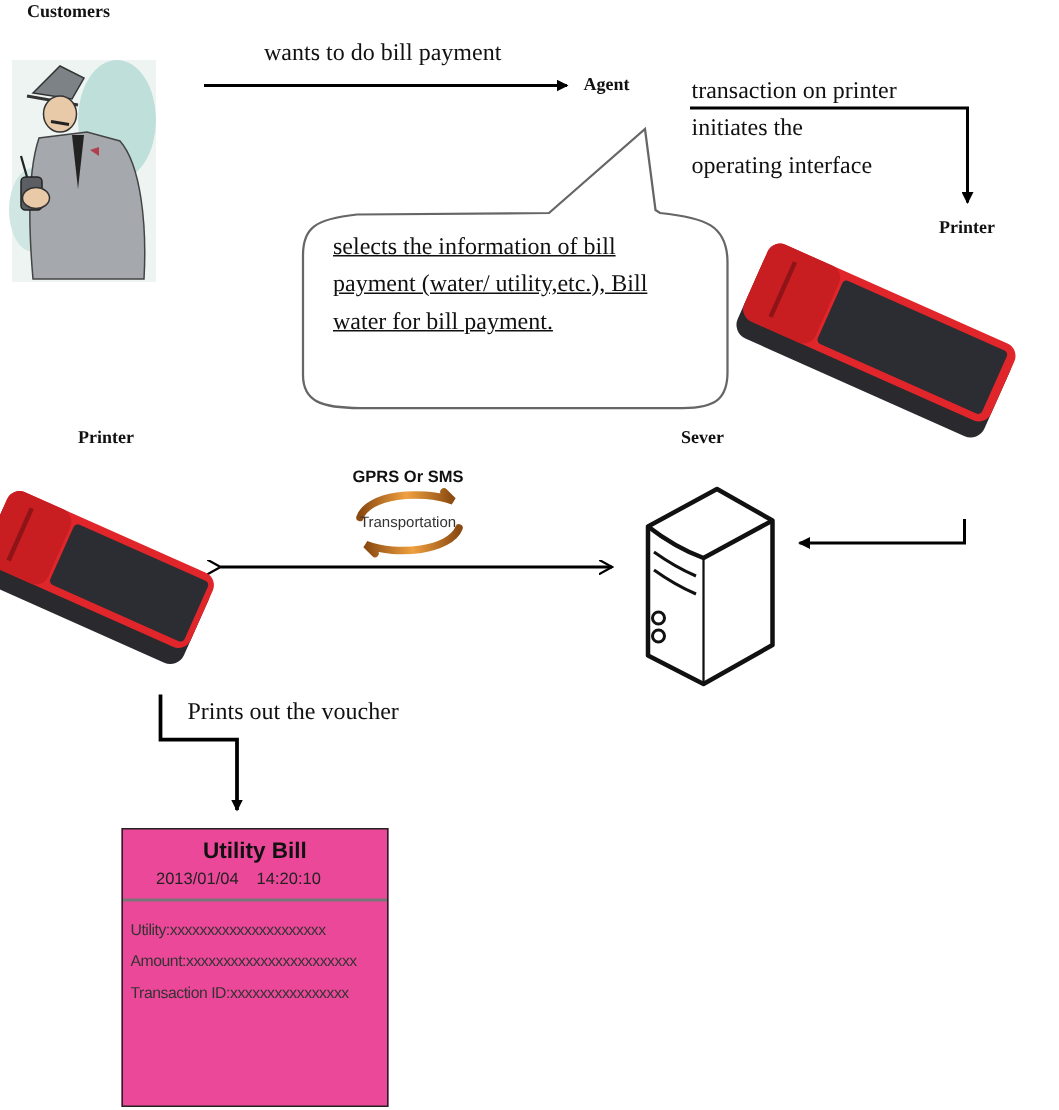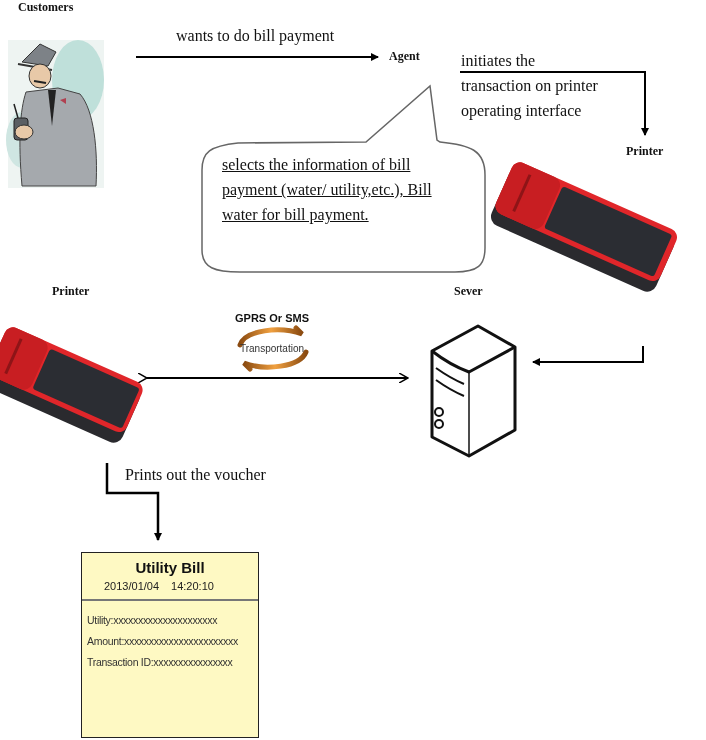--- a/index.html
+++ b/index.html
@@ -3,21 +3,21 @@
 <meta charset="utf-8">
 <style>
   html, body { margin: 0; padding: 0; background: #ffffff; }
   body { width: 706px; height: 740px; position: relative; overflow: hidden;
          font-family: "Liberation Serif", "DejaVu Serif", serif; color: #111; }
   .abs { position: absolute; }
   .bold-label { font-weight: bold; font-size: 12px; }
   .txt { font-size: 16px; line-height: 25px; }
   svg.overlay { position: absolute; left: 0; top: 0; }
   .receipt { position: absolute; left: 81px; top: 552px; width: 176px; height: 184px;
-             border: 1px solid #222; background: #fef9c3; font-family: "Liberation Sans", "DejaVu Sans", sans-serif; }
+             border: 1px solid #222; background: #ec4899; font-family: "Liberation Sans", "DejaVu Sans", sans-serif; }
   .receipt .title { text-align: center; font-size: 15px; font-weight: bold; margin-top: 6px; color: #111; }
   .receipt .stamp { font-size: 11px; color: #222; margin-top: 4px; padding-left: 22px; }
   .receipt .stamp span + span { margin-left: 12px; }
   .receipt .rule { height: 2px; background: #777; margin: 7px 0 0 0; }
   .receipt .fields { margin-top: 13px; padding-left: 5px; font-size: 10.5px; color: #333; }
   .receipt .field { height: 21px; white-space: nowrap; overflow: hidden; letter-spacing: -0.3px; }
   .gprs { position: absolute; left: 226px; top: 312px; width: 92px; text-align: center;
           font-family: "Liberation Sans", "DejaVu Sans", sans-serif; }
   .gprs .g-title { font-weight: bold; font-size: 11px; color: #111; }
   .gprs .g-sub { font-size: 10px; color: #333; position: absolute; left: 0; width: 92px; top: 31px; }
@@ -104,22 +104,22 @@
   </g>
 </svg>
 
 <div class="abs bold-label" style="left:18px; top:0px;">Customers</div>
 
 <div class="abs txt" style="left:176px; top:23px;">wants to do bill payment</div>
 
 <div class="abs bold-label" style="left:389px; top:49px;">Agent</div>
 
 <div class="abs txt" style="left:461px; top:48px;">
+  <div>transaction on printer</div>
   <div>initiates the</div>
-  <div>transaction on printer</div>
   <div>operating interface</div>
 </div>
 
 <div class="abs bold-label" style="left:626px; top:144px;">Printer</div>
 
 <div class="abs txt" style="left:222px; top:152px; width:260px;text-decoration:underline;">
   <div>selects the information of bill</div>
   <div>payment (water/ utility,etc.), Bill</div>
   <div>water for bill payment.</div>
 </div>

